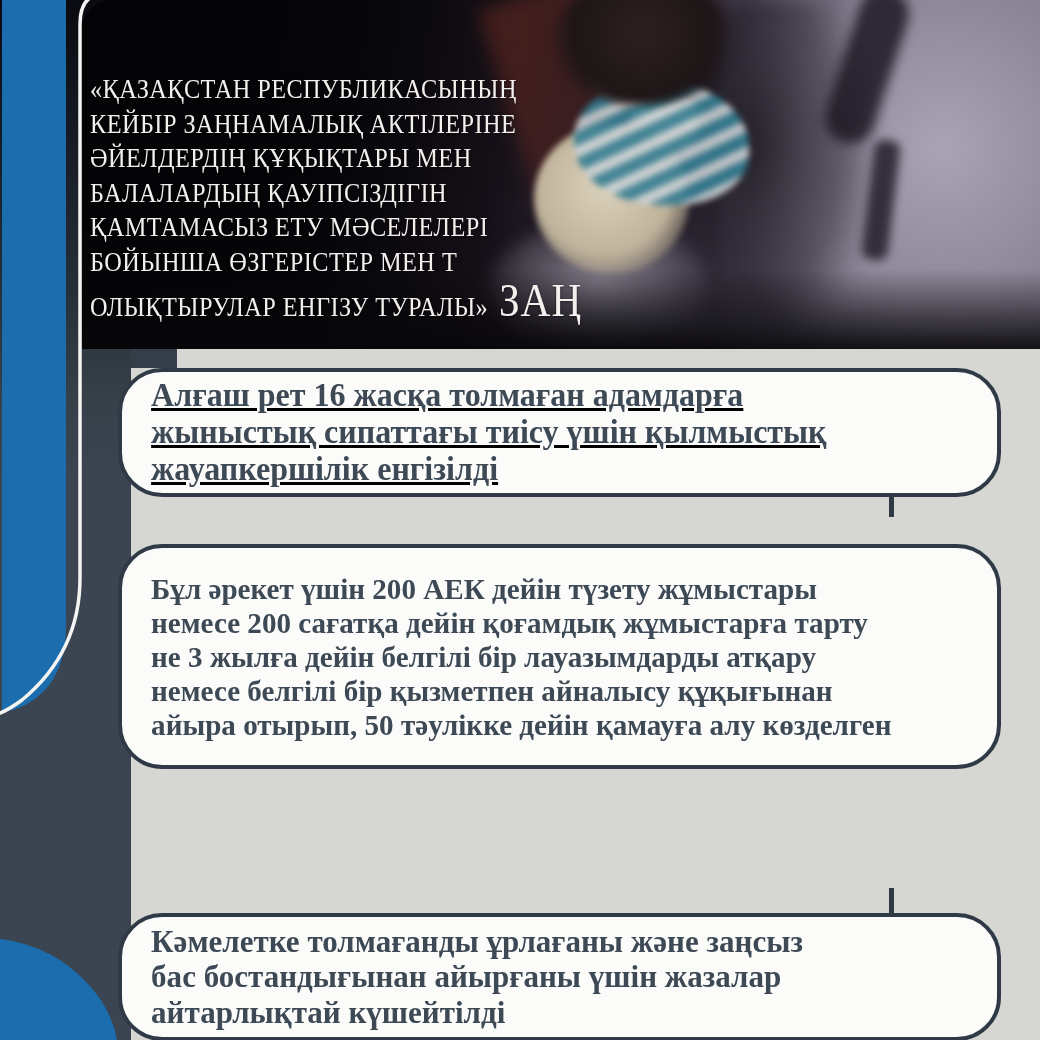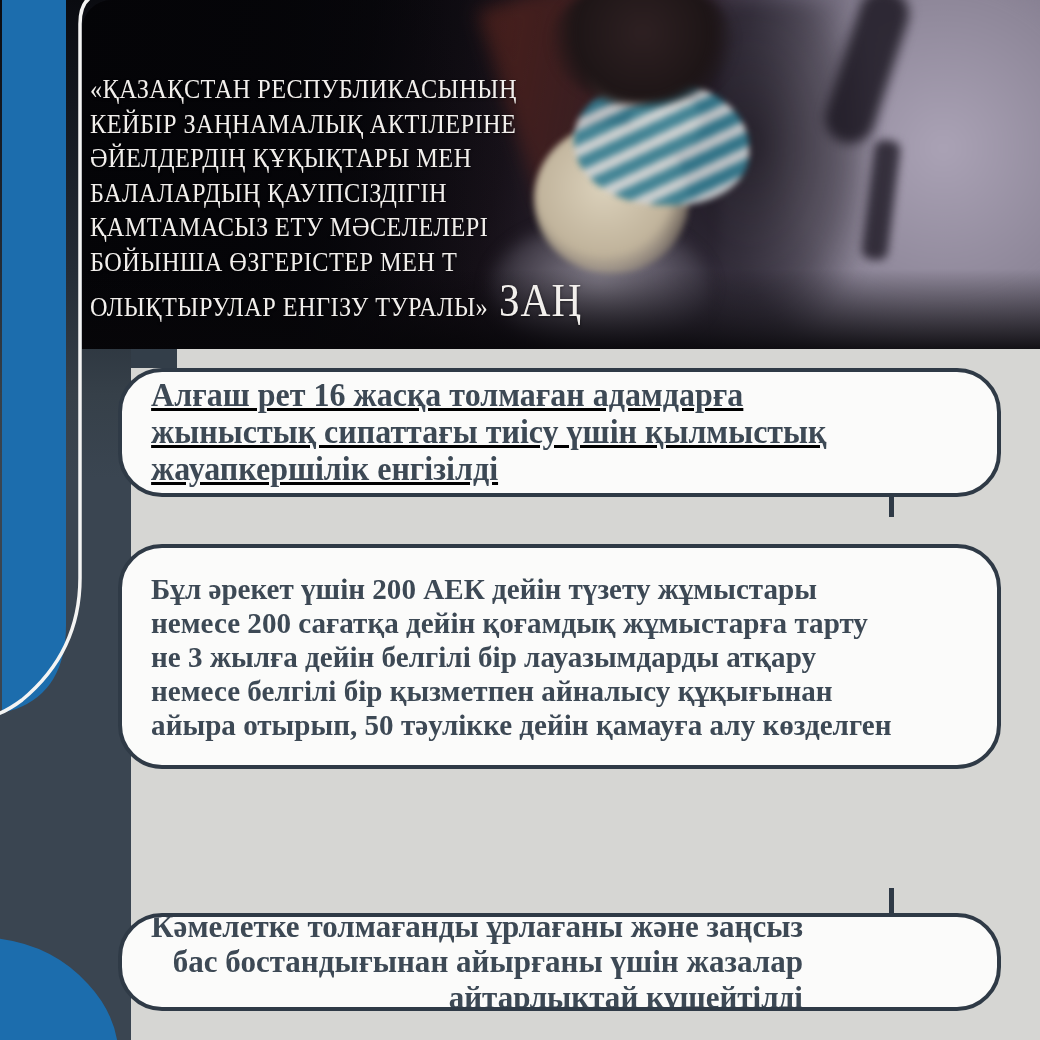--- a/index.html
+++ b/index.html
@@ -70,21 +70,21 @@
   .conn-3{top:888px;height:28px;}
   
   .card{
     position:absolute;left:118px;width:883px;box-sizing:border-box;z-index:3;
     background:#fbfbfa;border:4.5px solid #2f3a46;border-radius:44px;
     display:flex;align-items:center;overflow:hidden;
   }
   .card-1{top:368px;height:129px;text-decoration:underline;}
   .card-2{top:513px;height:225px;margin-top:31px;}
   .card-3{top:716px;height:177px;}
-  .card-4{top:913px;height:98px;text-align:right;}
+  .card-4{top:913px;height:128px;}
   .card-text{
     padding-left:30px;color:#3d4955;font-weight:bold;white-space:pre;
     transform:scaleX(.97);transform-origin:left center;
   }
   .card-1 .card-text{font-size:33px;line-height:37px;}
   .card-2 .card-text{font-size:30px;line-height:34px;}
   .card-3 .card-text{font-size:31px;line-height:34.5px;}
   .card-4 .card-text{font-size:32px;line-height:35.5px;}
 </style>
 </head>

